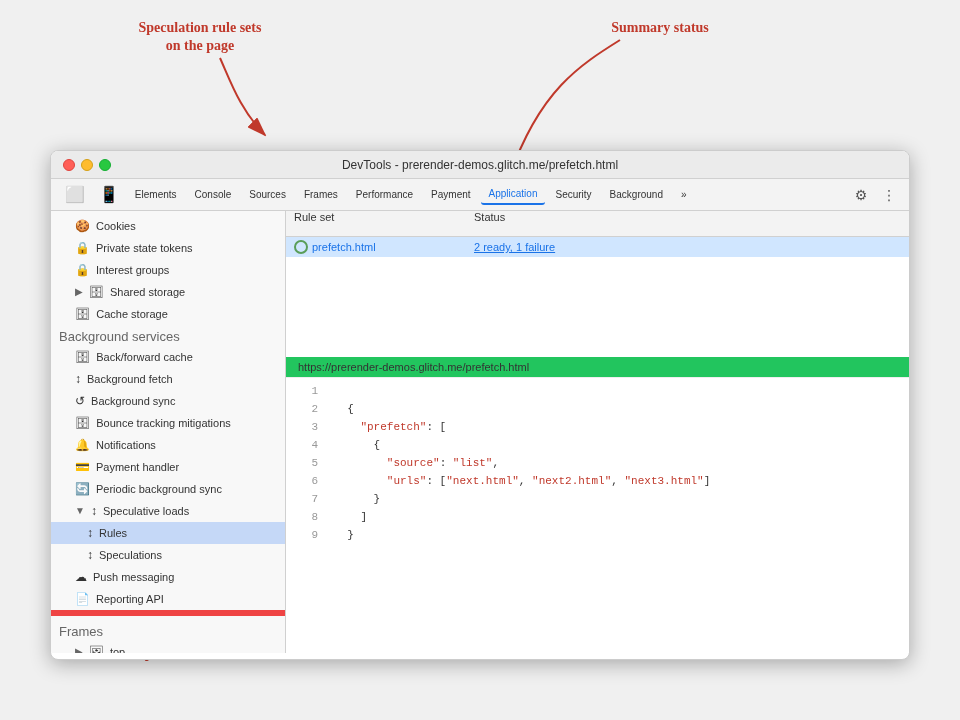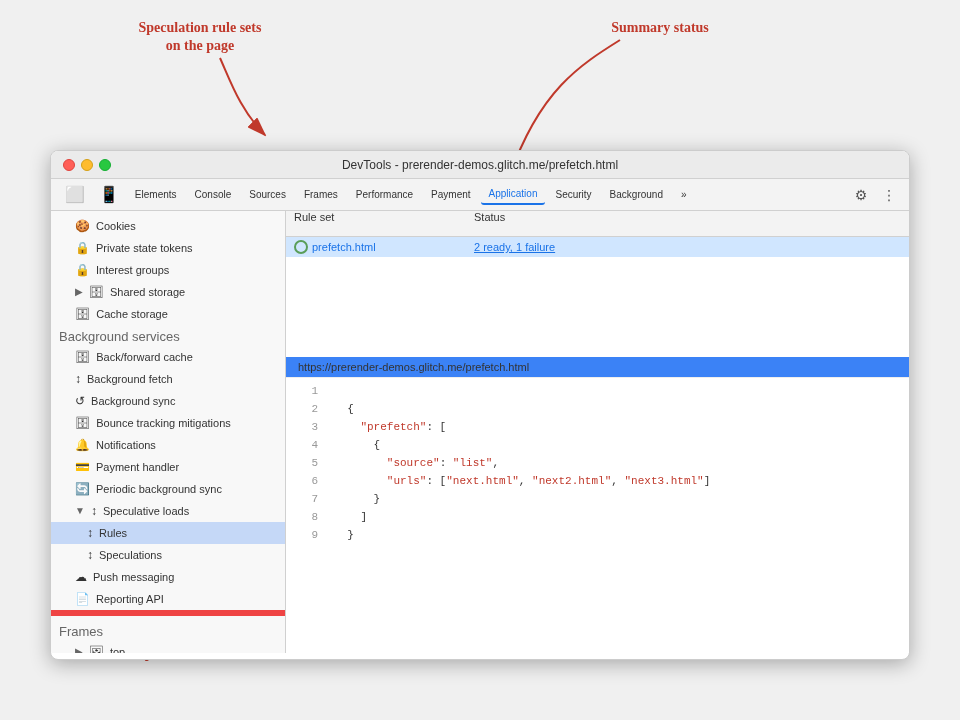--- a/index.html
+++ b/index.html
@@ -217,21 +217,21 @@
       background: #ffffff;
       overflow: auto;
       padding: 4px 0;
     }
 
     .url-bar {
       padding: 4px 12px;
       font-size: 11px;
       color: #333;
       border-bottom: 1px solid #eee;
-      background: #3b82f6;
+      background: #22c55e;
     }
 
     .code-content {
       font-family: 'Consolas', 'Monaco', 'Courier New', monospace;
       font-size: 11px;
       color: #333;
     }
 
     .code-line {
       display: flex;

